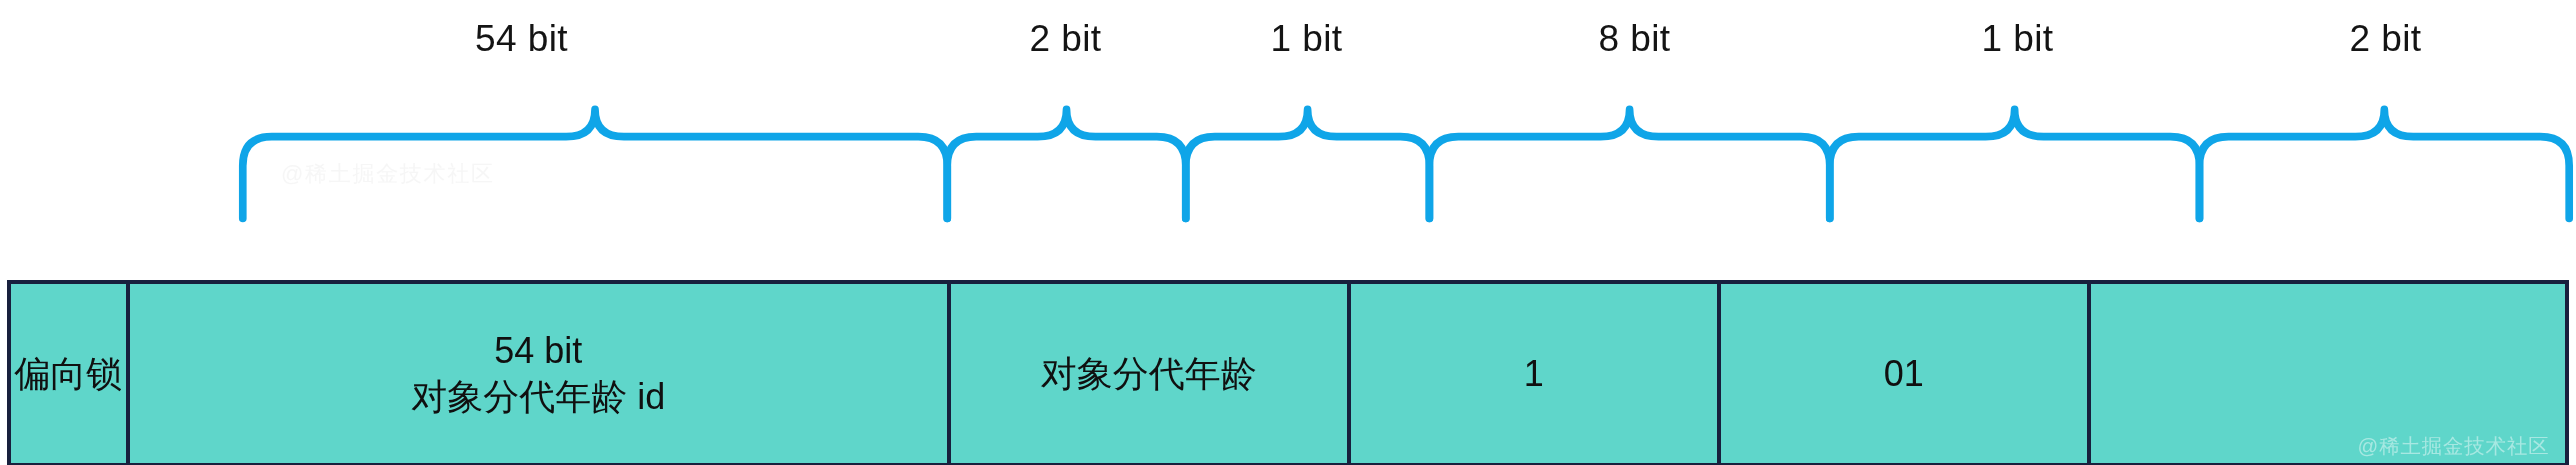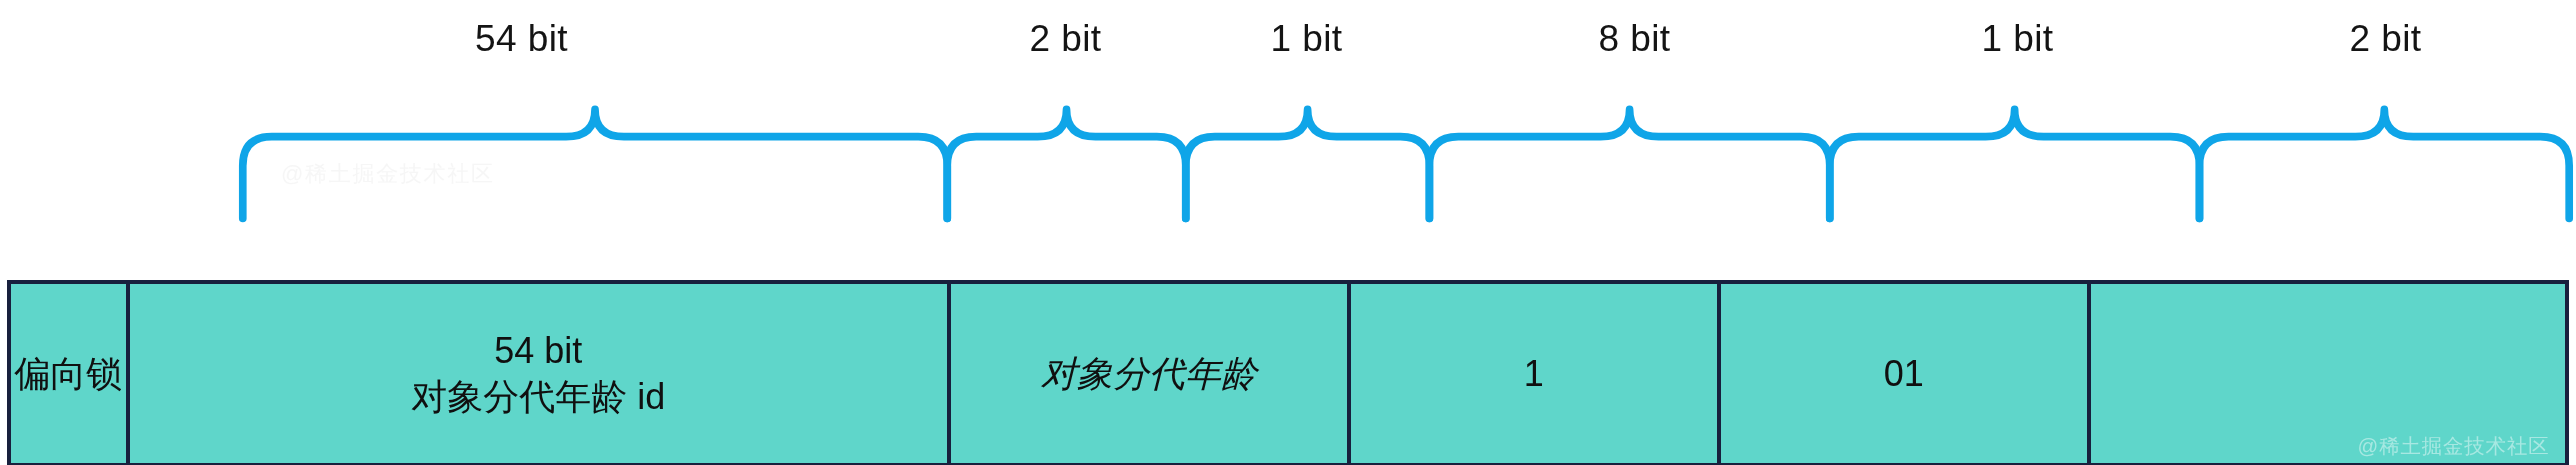--- a/index.html
+++ b/index.html
@@ -129,21 +129,21 @@
 
   <div id="bit-table">
 
   <div class="bit-cell" style="flex: 0 0 119px; width: 119px; justify-content: center;">
         <div class="cell-line">偏向锁</div>
       </div>
       <div class="bit-cell" style="flex: 0 0 821px; width: 821px;">
         <div class="cell-line">54 bit</div>
         <div class="cell-line">对象分代年龄 id</div>
       </div>
-      <div class="bit-cell" style="flex: 0 0 400px; width: 400px; font-style: italic;">
+      <div class="bit-cell" style="flex: 0 0 400px; width: 400px;">
         <div class="cell-line">对象分代年龄</div>
       </div>
       <div class="bit-cell" style="flex: 0 0 370px; width: 370px;">
         <div class="cell-line">1</div>
       </div>
       <div class="bit-cell" style="flex: 0 0 370px; width: 370px;">
         <div class="cell-line">01</div>
       </div>
       <div id="watermark-table">@稀土掘金技术社区</div>
     </div>

